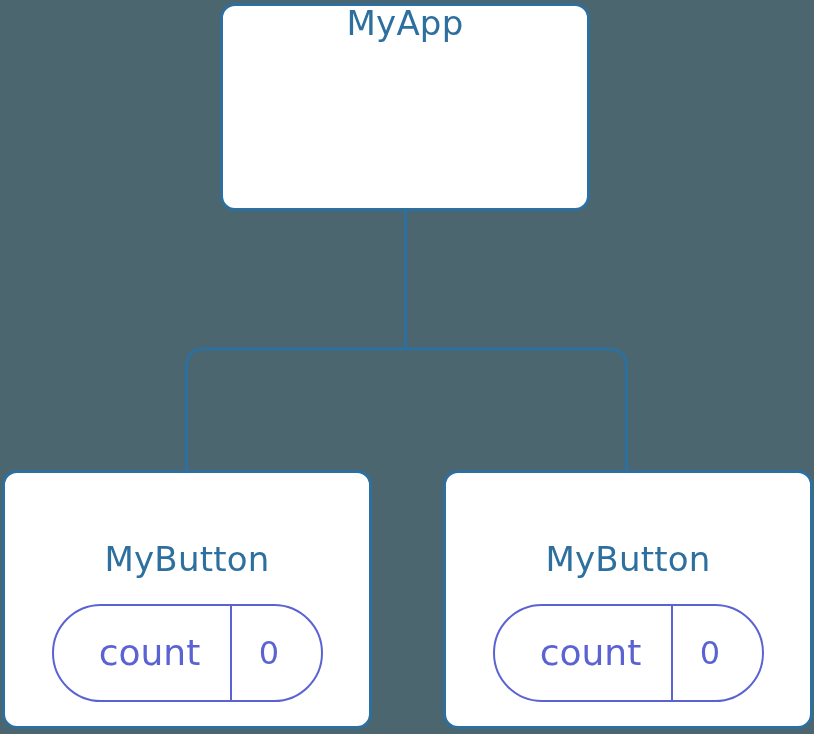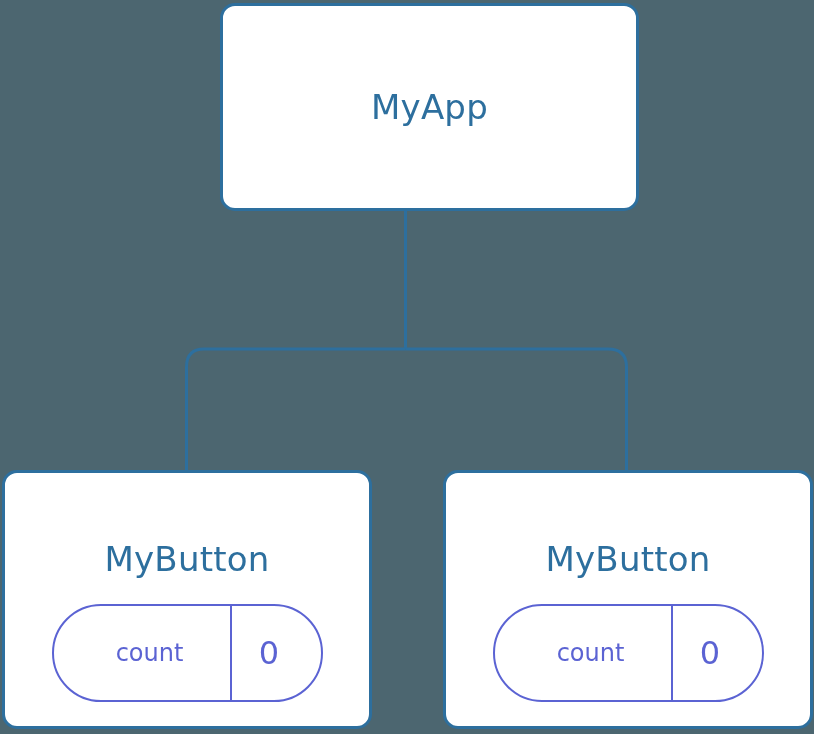--- a/index.html
+++ b/index.html
@@ -41,23 +41,23 @@
     border-radius: 15px;
     display: flex;
     flex-direction: column;
     align-items: center;
     justify-content: center;
   }
 
   .node-root {
     left: 220px;
     top: 3px;
-    width: 419px;
+    width: 370px;
     height: 208px;
-    justify-content: center;
+    justify-content: flex-start;
   }
 
   .node-leaf-left {
     left: 2px;
     top: 470px;
     width: 370px;
     height: 259px;
     padding-top: 44px;
   }
 
@@ -91,21 +91,21 @@
   }
 
   .pill-key {
     display: flex;
     align-items: center;
     justify-content: center;
     width: 176px;
     box-sizing: border-box;
     padding: 0 10px 0 26px;
     color: #5b63d3;
-    font-size: 24px;
+    font-size: 36px;
     line-height: 1;
     white-space: nowrap;
   }
 
   .pill-divider {
     width: 2px;
     background: #5b63d3;
     flex: 0 0 auto;
   }
 

